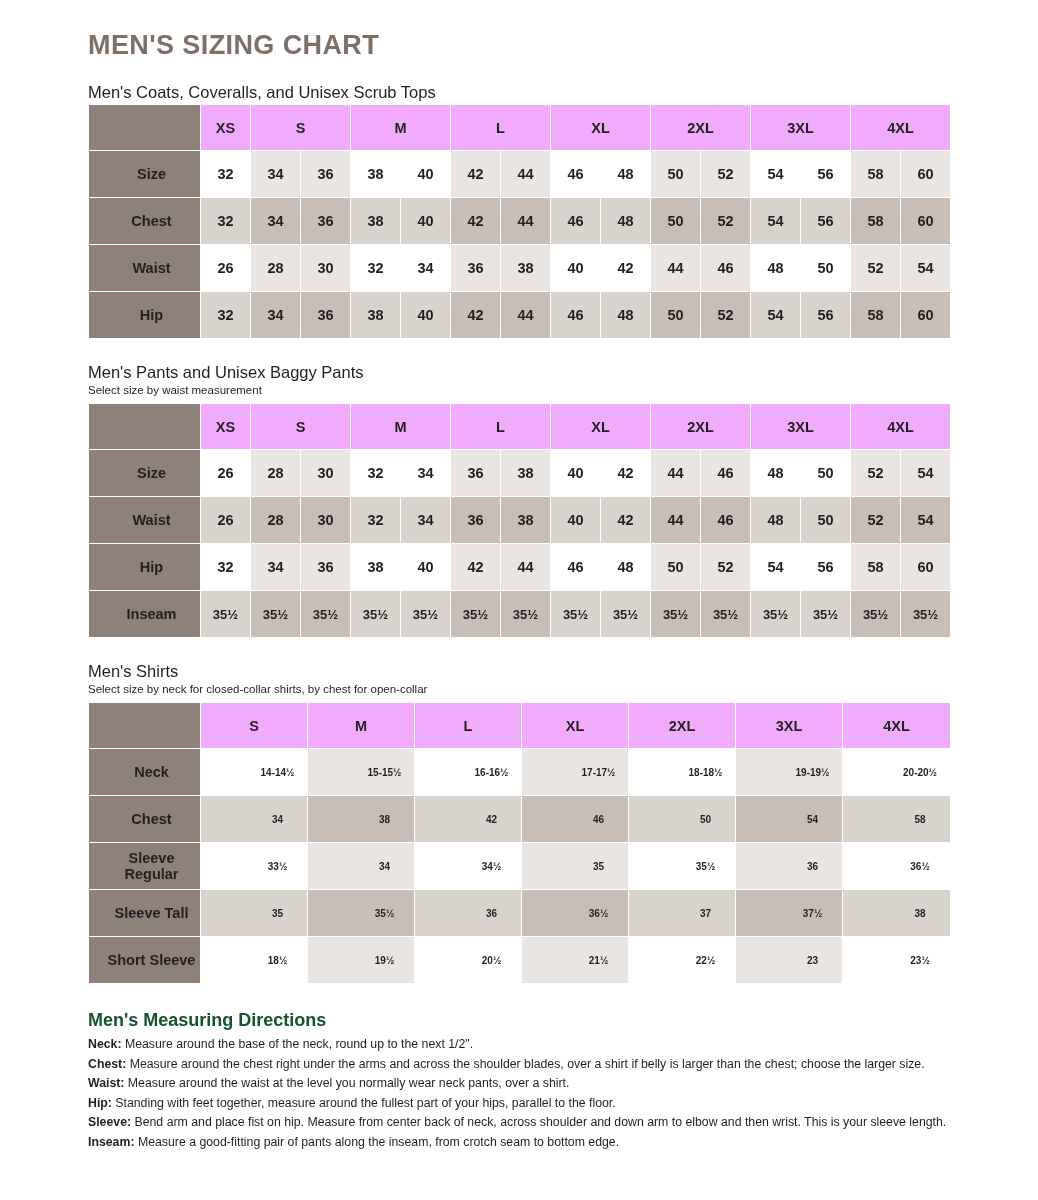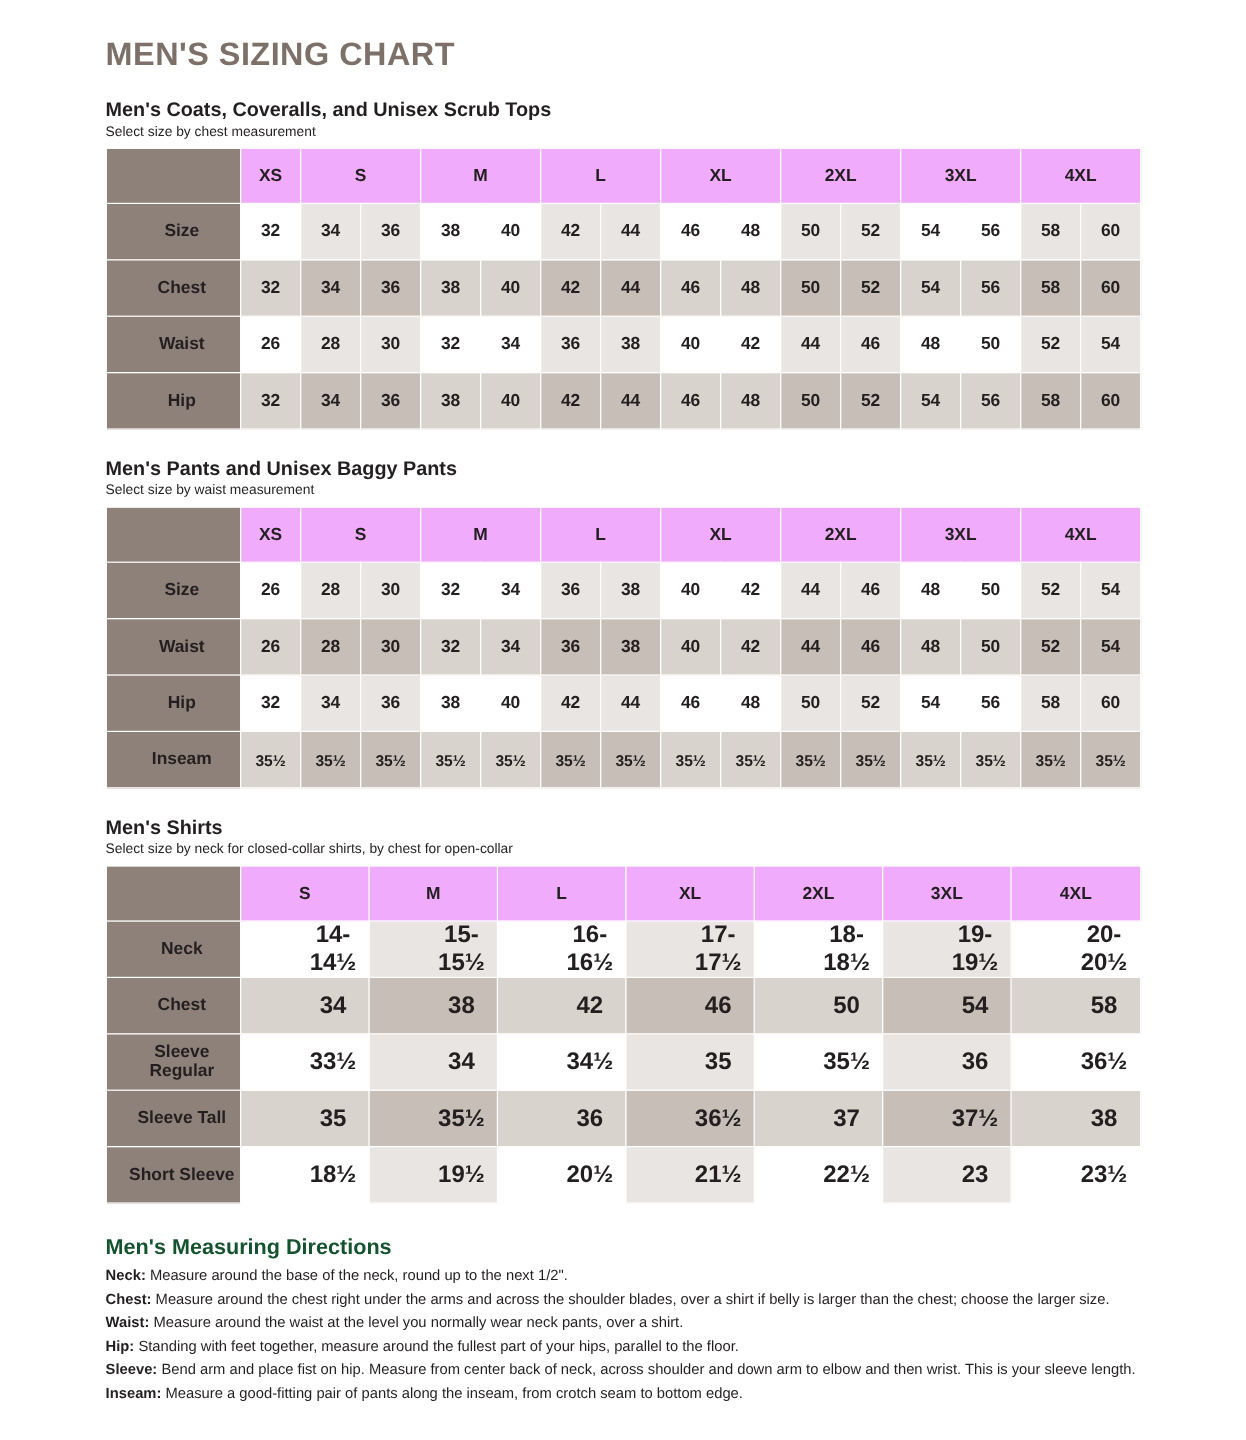--- a/index.html
+++ b/index.html
@@ -25,21 +25,21 @@
     letter-spacing: 0.4px;
     color: #7d7068;
     margin: 20px 0 22px 0;
     text-transform: uppercase;
   }
   .section {
     margin-bottom: 8px;
   }
   .section-title {
     font-size: 16.5px;
-    font-weight: bold;
+    font-weight: normal;
     color: #231f20;
     margin-bottom: 2px;
   }
   .section-sub {
     font-size: 11.5px;
     color: #231f20;
     margin-bottom: 7px;
   }
   table.sz {
     border-collapse: collapse;
@@ -75,21 +75,21 @@
     height: 46px;
   }
   tr.light td.cell { background: #ffffff; }
   tr.dark  td.cell { background: #d9d3ce; }
   tr.light td.cell.alt { background: #e9e5e2; }
   tr.dark  td.cell.alt { background: #c7beb8; }
   td.cell { height: 46px; }
   .inseam td.cell { font-size: 13px; }
   
   table.shirts { width: 862px; }
-  table.shirts td.cell { height: 46px; font-size: 20px; padding-left: 47px; }
+  table.shirts td.cell { height: 46px; font-size: 10px; padding-left: 47px; }
   .directions {
     margin-top: 26px;
   }
   .directions h3 {
     font-size: 18px;
     font-weight: bold;
     margin: 0 0 5px 0;
     color: #14532d;
   }
   .directions p {
@@ -102,21 +102,20 @@
 </style>
 </head>
 <body>
 
 <div class="page">
 
   <div class="main-title">MEN'S SIZING CHART</div>
 
   <div class="section">
     <div class="section-title">Men's Coats, Coveralls, and Unisex Scrub Tops</div>
-    <div class="section-sub">Select size by chest measurement</div>
     <table class="sz">
       <colgroup>
         <col style="width:112px">
         <col style="width:50px">
           <col style="width:50px">
           <col style="width:50px">
         <col style="width:50px">
           <col style="width:50px">
           <col style="width:50px">
         <col style="width:50px">

